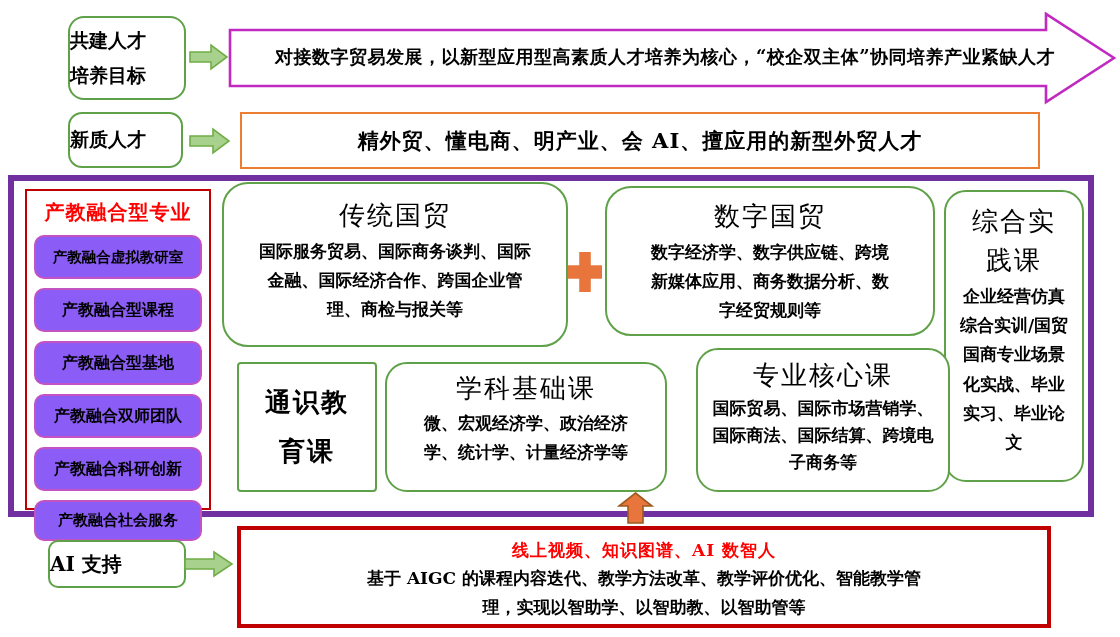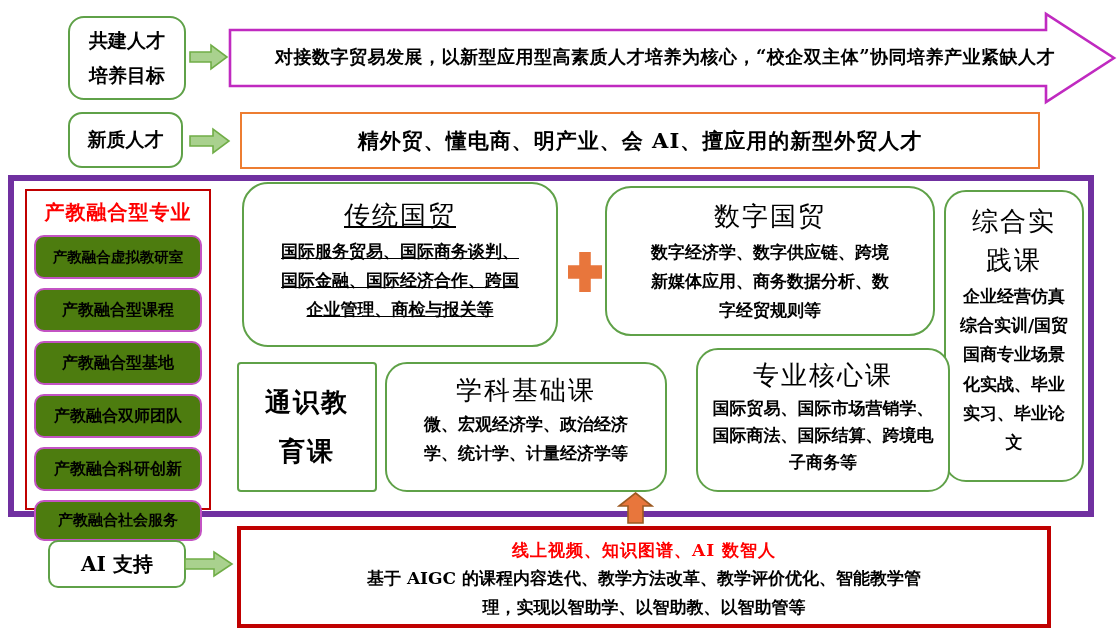--- a/index.html
+++ b/index.html
@@ -4,37 +4,37 @@
 <style>
   html,body{margin:0;padding:0;background:#fff;}
   #canvas{
     position:relative;width:1120px;height:637px;background:#fff;overflow:hidden;
     font-family:"DejaVu Serif","Liberation Serif",serif;color:#000;
   }
   .abs{position:absolute;box-sizing:border-box;}
   
   .gbox{
     border:2.5px solid #5fa148;border-radius:16px;background:#fff;
-    display:flex;flex-direction:column;align-items:center;justify-content:center;
+    display:flex;flex-direction:column;align-items:flex-start;justify-content:center;
     font-weight:bold;text-align:center;
   }
   
   .bigarrow-text{font-weight:bold;font-size:18px;text-align:center;letter-spacing:.5px;}
   
   .obox{
     border:2px solid #ed7d31;background:#fff;display:flex;align-items:center;justify-content:center;
     font-weight:bold;font-size:21px;letter-spacing:1px;
   }
   
   .pcontainer{border:6px solid #7030a0;background:#fff;}
   
   .redpanel{border:2px solid #c00000;background:#fff;}
   .redpanel-title{margin-top:8px;text-align:center;font-weight:bold;font-size:20px;color:#fe0000;letter-spacing:1px;}
   .pill{
-    margin:9px 7px 0 7px;height:40px;border:2.5px solid #c353c3;border-radius:10px;background:#4d7c0f;
+    margin:9px 7px 0 7px;height:40px;border:2.5px solid #c353c3;border-radius:10px;background:#8b5cf6;
     display:flex;align-items:center;justify-content:center;font-weight:bold;font-size:16px;white-space:nowrap;
   }
   
   .cbox{
     border:2px solid #5fa148;border-radius:26px;background:#fff;text-align:center;
   }
   .cbox .title{font-size:26px;letter-spacing:2px;line-height:1.5;}
   .cbox .body{font-weight:bold;font-size:17px;line-height:1.72;}
   
   .plus{
@@ -82,42 +82,42 @@
   <div class="abs redpanel" style="left:25px;top:189px;width:186px;height:321px;">
     <div class="redpanel-title">产教融合型专业</div>
     <div class="pill" style="font-size:14.5px;">产教融合虚拟教研室</div>
     <div class="pill">产教融合型课程</div>
     <div class="pill">产教融合型基地</div>
     <div class="pill">产教融合双师团队</div>
     <div class="pill">产教融合科研创新</div>
     <div class="pill" style="height:37px;font-size:15px;">产教融合社会服务</div>
   </div>
 
-  <div class="abs cbox" style="left:242px;top:182px;width:316px;height:165px;text-decoration:underline;">
+  <div class="abs cbox" style="left:222px;top:182px;width:346px;height:165px;">
     <div class="title" style="margin-top:12px;">传统国贸</div>
     <div class="body" style="padding:2px 30px 0 30px;">国际服务贸易、国际商务谈判、国际金融、国际经济合作、跨国企业管理、商检与报关等</div>
   </div>
 
   <div class="abs plus" style="left:568px;top:252px;width:34px;height:40px;z-index:5;"></div>
 
   <div class="abs cbox" style="left:605px;top:186px;width:330px;height:150px;">
     <div class="title" style="margin-top:9px;">数字国贸</div>
     <div class="body" style="padding:2px 38px 0 38px;">数字经济学、数字供应链、跨境新媒体应用、商务数据分析、数字经贸规则等</div>
   </div>
 
   <div class="abs cbox" style="left:944px;top:190px;width:140px;height:292px;border-radius:22px;">
     <div class="title" style="margin-top:10px;padding:0 18px;">综合实践课</div>
     <div class="body" style="padding:2px 9px 0 9px;">企业经营仿真综合实训/国贸国商专业场景化实战、毕业实习、毕业论文</div>
   </div>
 
   <div class="abs cbox" style="left:237px;top:362px;width:140px;height:130px;border-radius:4px;display:flex;align-items:center;justify-content:center;font-weight:bold;">
     <div class="title" style="padding:0 18px;line-height:1.9;">通识教育课</div>
   </div>
 
-  <div class="abs cbox" style="left:385px;top:362px;width:282px;height:130px;border-radius:22px;">
+  <div class="abs cbox" style="left:385px;top:362px;width:282px;height:130px;border-radius:22px;font-family:Liberation Mono, monospace;">
     <div class="title" style="margin-top:7px;">学科基础课</div>
     <div class="body" style="padding:0 24px;">微、宏观经济学、政治经济学、统计学、计量经济学等</div>
   </div>
 
   <div class="abs cbox" style="left:696px;top:348px;width:254px;height:144px;border-radius:22px;">
     <div class="title" style="margin-top:6px;">专业核心课</div>
     <div class="body" style="padding:0 14px;line-height:1.6;">国际贸易、国际市场营销学、国际商法、国际结算、跨境电子商务等</div>
   </div>
 
   <svg class="abs" style="left:617px;top:492px;z-index:7;" width="37" height="32" viewBox="0 0 37 32">

